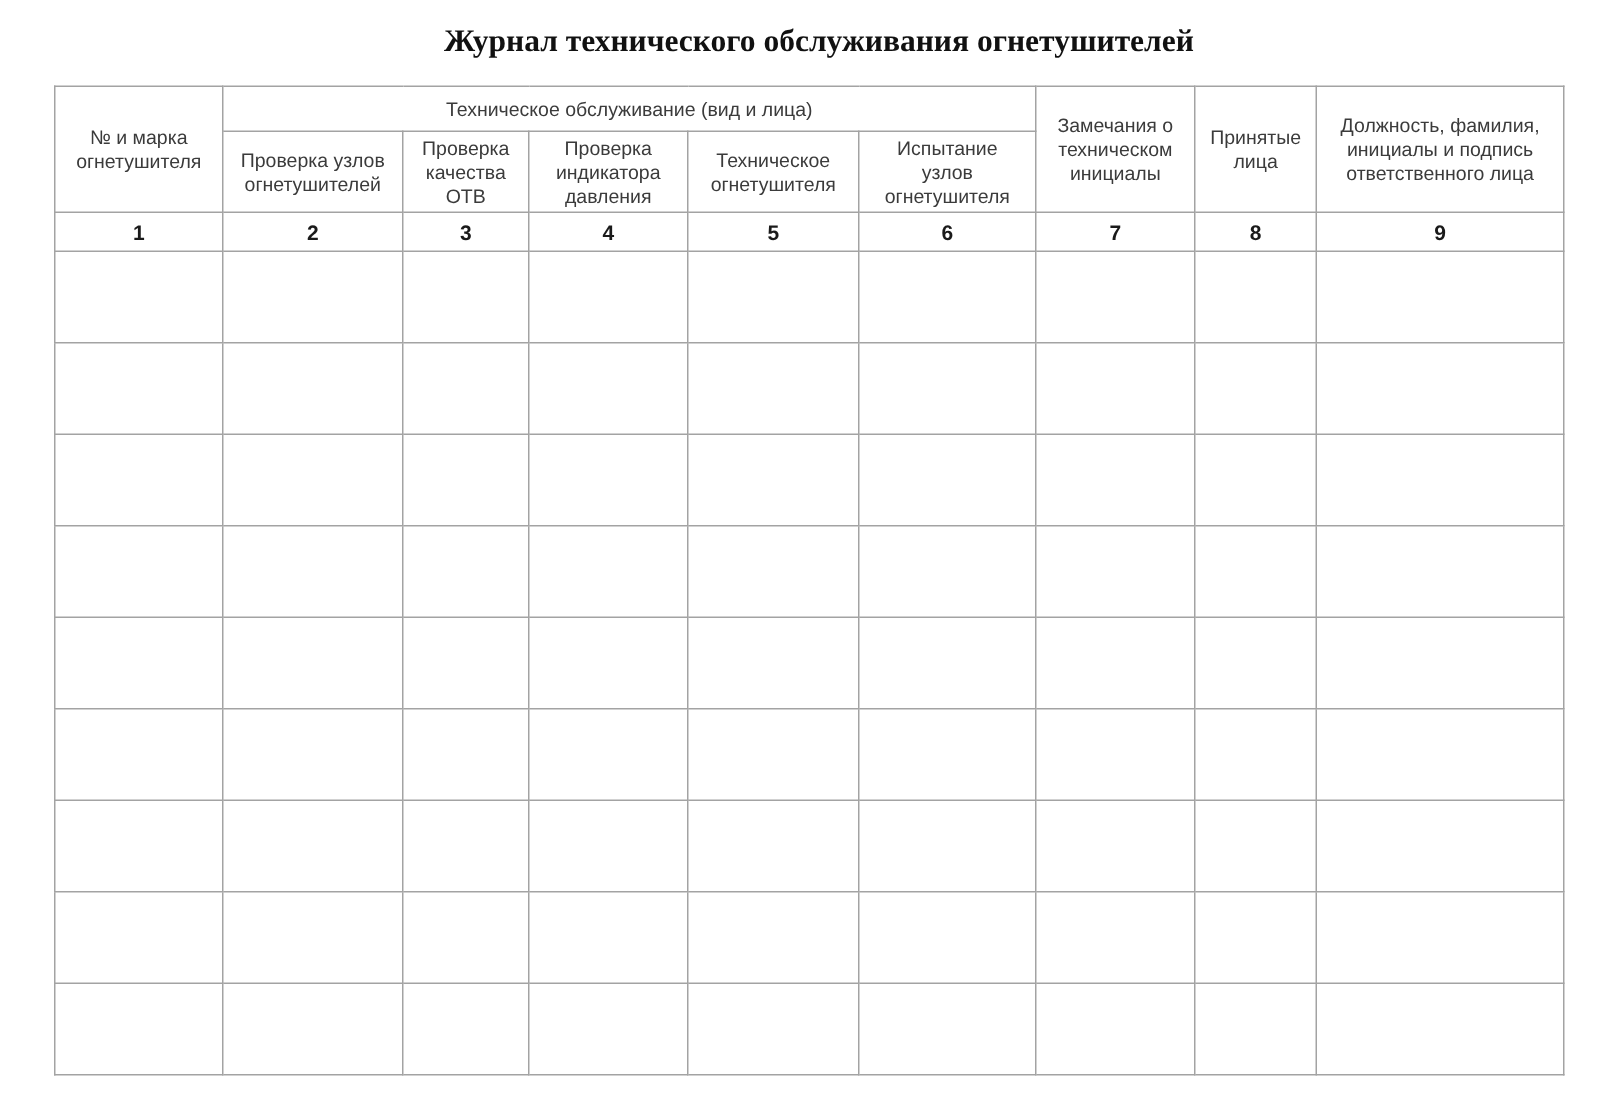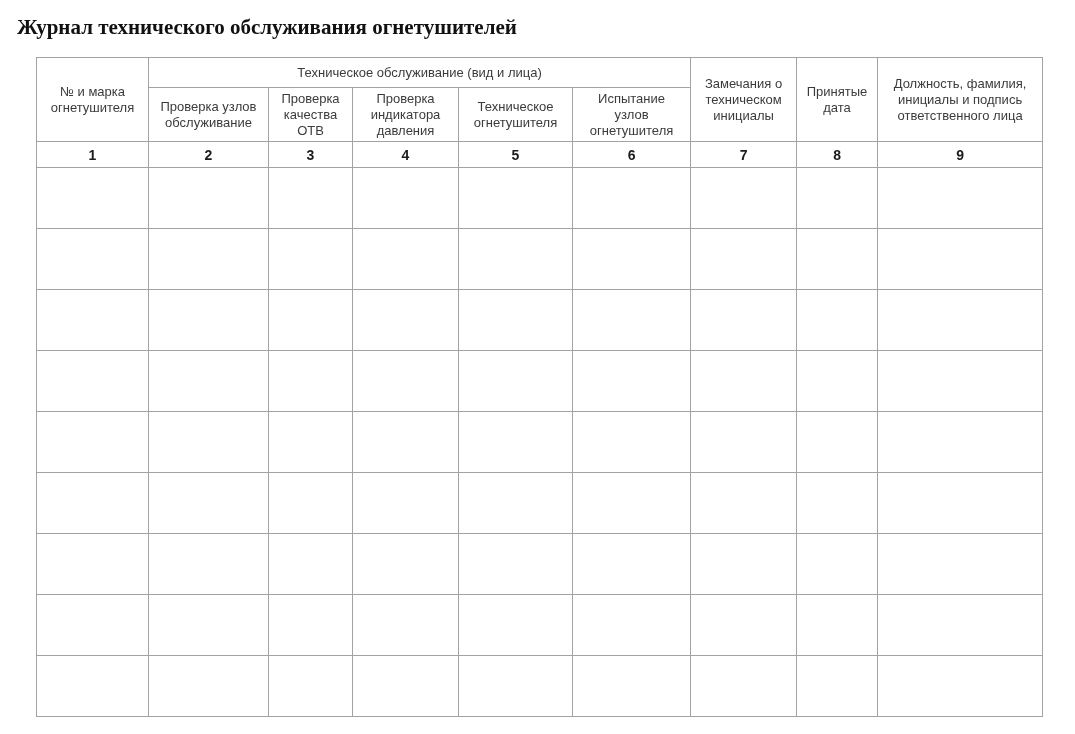--- a/index.html
+++ b/index.html
@@ -5,21 +5,21 @@
   html, body {
     margin: 0;
     padding: 0;
     background: #ffffff;
     width: 1075px;
     height: 734px;
     font-family: "Liberation Sans", sans-serif;
   }
   .page-title {
     margin: 14px 0 0 17px;
-    text-align: left;
+    text-align: center;
     font-family: "Liberation Serif", serif;
     font-weight: bold;
     font-size: 21px;
     line-height: 26px;
     color: #111111;
   }
   table.log-table {
     margin: 17px 0 0 36px;
     border-collapse: collapse;
     table-layout: fixed;
@@ -71,28 +71,28 @@
   </colgroup>
   <thead>
     <tr class="group-row">
       <th class="hdr" rowspan="2">№ и марка
 огнетушителя</th>
       <th class="hdr" colspan="5">Техническое обслуживание (вид и лица)</th>
       <th class="hdr" rowspan="2">Замечания о
 техническом
 инициалы</th>
       <th class="hdr" rowspan="2">Принятые
-дата</th>
+лица</th>
       <th class="hdr" rowspan="2">Должность, фамилия,
 инициалы и подпись
 ответственного лица</th>
     </tr>
     <tr class="sub-row">
       <th class="hdr">Проверка узлов
-обслуживание</th>
+огнетушителей</th>
       <th class="hdr">Проверка
 качества
 ОТВ</th>
       <th class="hdr">Проверка
 индикатора
 давления</th>
       <th class="hdr">Техническое
 огнетушителя</th>
       <th class="hdr">Испытание
 узлов

